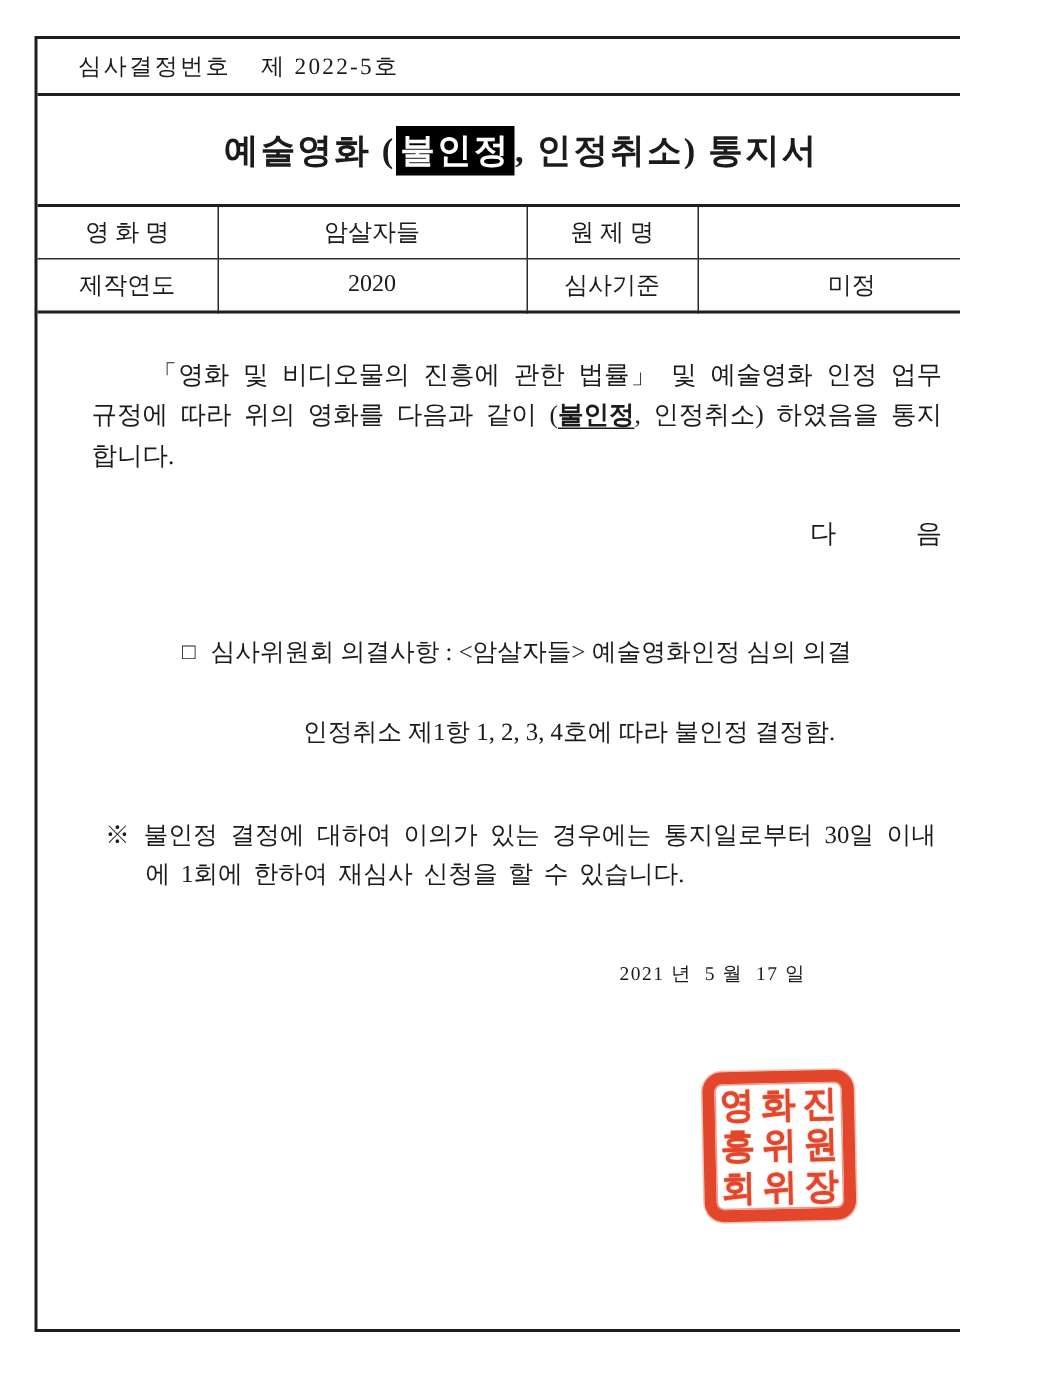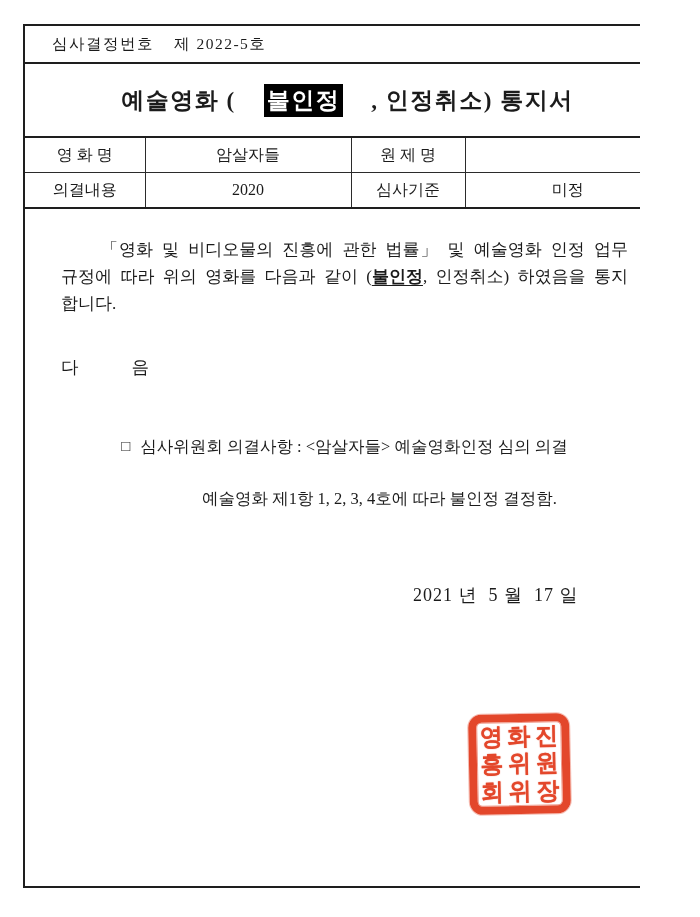--- a/index.html
+++ b/index.html
@@ -16,21 +16,21 @@
   
   .header-strip{
     height:36px;border-bottom:2px solid #1e1e1e;
     display:flex;align-items:center;padding-left:27px;
     font-size:15.5px;letter-spacing:1.5px;white-space:pre;
   }
   .header-strip .gap{display:inline-block;width:20px;}
   
   .title-row{
     height:72px;display:flex;align-items:center;justify-content:center;
-    font-size:23px;font-weight:bold;letter-spacing:1.5px;white-space:pre;gap:28px;
+    font-size:23px;font-weight:bold;letter-spacing:1.5px;white-space:pre;
   }
   .title-hl{background:#000;color:#fff;padding:1px 3px;}
   
   table.info{
     width:100%;border-collapse:collapse;table-layout:fixed;
     border-top:2px solid #1e1e1e;border-bottom:2px solid #1e1e1e;
     font-size:16px;
   }
   table.info td{
     border:1px solid #2b2b2b;height:34px;text-align:center;
@@ -40,32 +40,32 @@
   table.info td:last-child{border-right:none;}
   table.info tr:first-child td{border-top:none;}
   table.info tr:last-child td{border-bottom:none;}
   
   .doc-body{padding:27px 40px 0 36px;font-size:17px;border-radius:22px;}
   .para{
     margin:0;line-height:27px;text-align:justify;text-indent:40px;
     word-spacing:4px;padding-right:2px;
   }
   .para .hl-u{font-weight:bold;text-decoration:underline;text-underline-offset:3px;}
-  .daeum{margin-top:38px;text-align:left;font-size:17.5px;white-space:pre;letter-spacing:2px;}
+  .daeum{margin-top:26px;text-align:right;font-size:17.5px;white-space:pre;letter-spacing:2px;}
   .checklist{margin-top:29px;padding-left:19px;line-height:25.5px;font-size:16.5px;}
   .check-item{white-space:pre;}
   .check-item .bullet{display:inline-block;margin-right:10px;transform:translateY(-1px);font-size:15px;}
   .check-cont{padding-left:122px;white-space:pre;}
   .note{
     margin-top:44px;line-height:26px;font-size:16.5px;
     padding-left:36px;text-indent:-27px;padding-right:6px;
     word-spacing:3px;text-align:justify;
   }
   .note .mark{margin-right:8px;}
-  .date-line{margin-top:72px;padding-left:352px;font-size:18px;white-space:pre;letter-spacing:1px;}
+  .date-line{margin-top:44px;padding-left:352px;font-size:13px;white-space:pre;letter-spacing:1px;}
   
   .seal{
     position:absolute;left:469px;top:714px;width:101px;height:100px;
     transform:rotate(-1.2deg);z-index:3;mix-blend-mode:multiply;opacity:.95;
   }
   .seal-border{
     position:absolute;inset:0;border:8px solid #e23d1f;border-radius:13px;
     box-shadow:inset 0 0 0 1px rgba(226,61,31,.55), 0 0 0 1px rgba(226,61,31,.35);
   }
   .seal-grid{
@@ -101,42 +101,45 @@
           <col>
       </colgroup>
       <tbody>
         <tr>
           <td>영 화 명</td>
           <td>암살자들</td>
           <td>원 제 명</td>
           <td></td>
         </tr>
         <tr>
-          <td>의결내용</td>
+          <td>제작연도</td>
           <td>2020</td>
           <td>심사기준</td>
           <td>미정</td>
         </tr>
       </tbody>
     </table>
 
     <div class="doc-body">
       <p class="para">
         <span>「영화 및 비디오물의 진흥에 관한 법률」 및 예술영화 인정 업무 규정에 따라 위의 영화를 다음과 같이 (</span><span class="hl-u">불인정</span><span>, 인정취소) 하였음을 통지합니다.</span>
       </p>
 
       <div class="daeum">다        음</div>
 
       <div class="checklist">
         <div class="check-item">
           <span class="bullet">□</span><span>심사위원회 의결사항 : &lt;암살자들&gt; 예술영화인정 심의 의결</span>
         </div>
-        <div class="check-cont">예술영화 제1항 1, 2, 3, 4호에 따라 불인정 결정함.</div>
+        <div class="check-cont">인정취소 제1항 1, 2, 3, 4호에 따라 불인정 결정함.</div>
       </div>
 
+      <div class="note">
+        <span class="mark">※</span><span>불인정 결정에 대하여 이의가 있는 경우에는 통지일로부터 30일 이내에 1회에 한하여 재심사 신청을 할 수 있습니다.</span>
+      </div>
 
       <div class="date-line">2021 년  5 월  17 일</div>
 
     </div>
   </div>
 
   <div class="seal" aria-hidden="true">
     <div class="seal-border"></div>
     <div class="seal-grid">
       <span>영</span>

